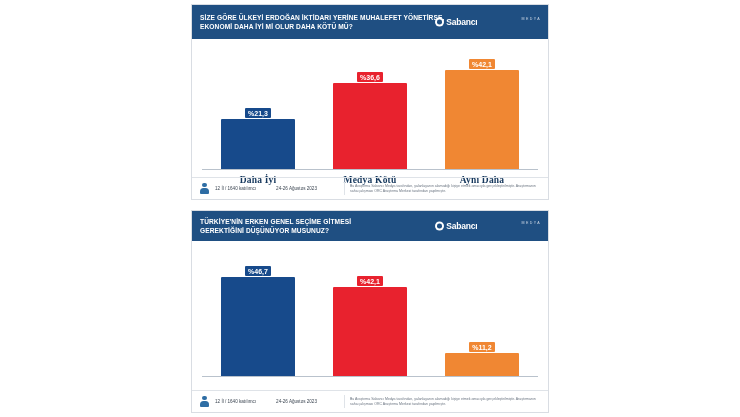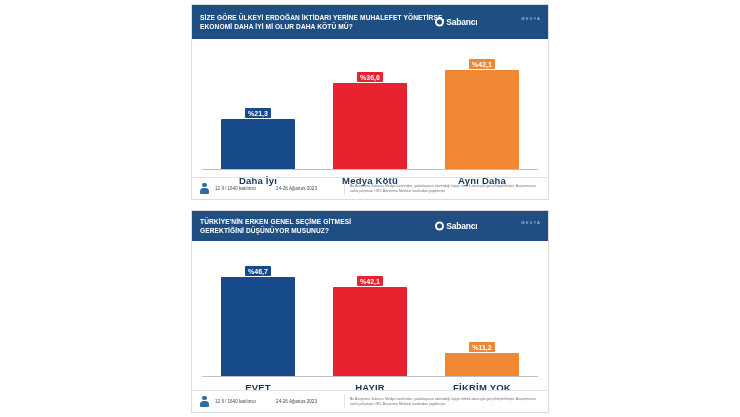--- a/index.html
+++ b/index.html
@@ -141,20 +141,21 @@
     left: 0; right: 0;
     bottom: 0;
     height: 1px;
     background: #b9c2cc;
   }
   .labels {
     display: flex;
     justify-content: center;
     margin: 0 10px;
     padding-top: 5px;
+    font-family: Liberation Serif, serif;
   }
   .labels .label-slot {
     width: 33.33%;
     text-align: center;
     font-size: 9.5px;
     font-weight: bold;
     color: #15375c;
     letter-spacing: 0.2px;
   }
 
@@ -302,25 +303,20 @@
           <div class="bar" style="height:90px;background:#e8222e;"></div>
         </div>
         <div class="bar-slot">
           <span class="bar-value" style="background:#f08733;">%11,2</span>
           <div class="bar" style="height:24px;background:#f08733;"></div>
         </div>
       </div>
       <div class="axis-line"></div>
     </div>
 
-    <div class="labels">
-      <div class="label-slot">EVET</div>
-      <div class="label-slot">HAYIR</div>
-      <div class="label-slot">FİKRİM YOK</div>
-    </div>
 
     <div class="footer">
       <span class="person-icon">
         <span class="head"></span>
           <span class="body"></span>
       </span>
       <span class="footer-meta">12 İl / 1640 katılımcı</span>
       <span class="footer-date">24-26 Ağustos 2023</span>
       <span class="footer-divider"></span>
       <span class="footer-note">Bu Araştırma Sabancı Medya tarafından, yalanlayanın alamadığı kişiye etmek amacıyla gerçekleştirilmiştir. Araştırmanın saha çalışması ORC Araştırma Merkezi tarafından yapılmıştır.</span>

